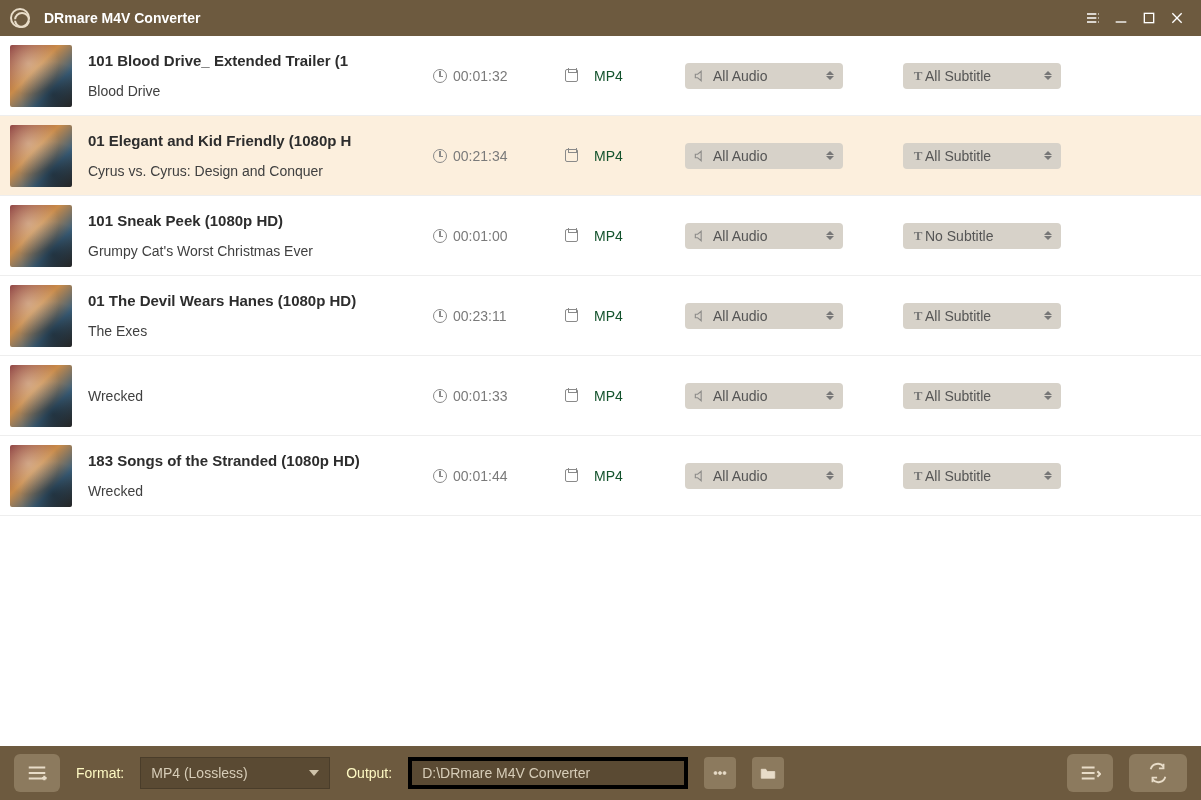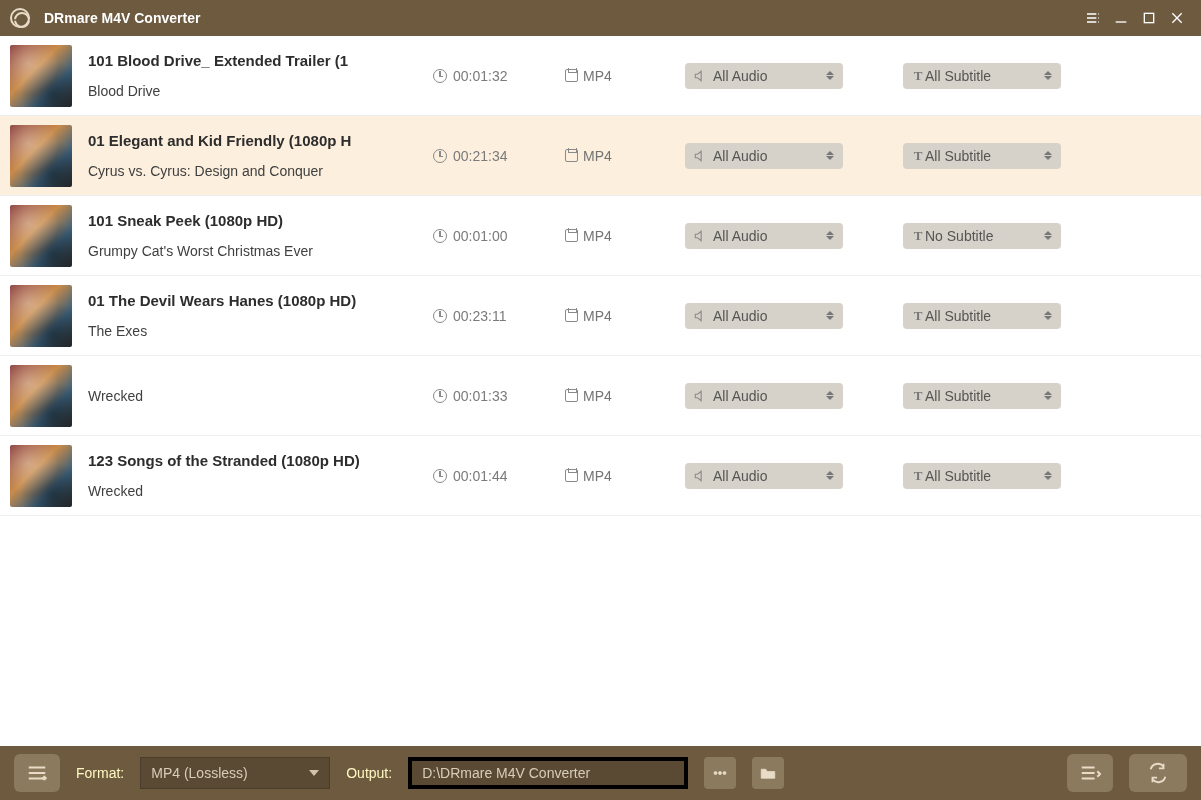--- a/index.html
+++ b/index.html
@@ -18,21 +18,21 @@
 
 .list { flex:1; overflow:auto; }
 .row { display:flex; align-items:center; height:80px; padding:6px 10px; border-bottom:1px solid #eee; }
 .row.selected { background:#fcefdd; }
 .thumb { width:62px; height:62px; border-radius:2px; background:linear-gradient(135deg,#8a3b3b 0%,#c98b4a 40%,#3b5f7a 70%,#2b2b2b 100%); flex-shrink:0; margin-right:16px; position:relative; overflow:hidden; }
 .thumb::after{content:"";position:absolute;inset:0;background:radial-gradient(circle at 30% 30%,rgba(255,255,255,.35),transparent 50%),radial-gradient(circle at 70% 80%,rgba(0,0,0,.4),transparent 50%);}
 .info { flex:0 0 345px; display:flex; flex-direction:column; justify-content:center; gap:14px; }
 .info .title { font-size:15px; font-weight:bold; color:#2d2d2d; }
 .info .sub { font-size:14px; color:#404040; }
 .dur { flex:0 0 132px; display:flex; align-items:center; gap:6px; color:#7a7a7a; font-size:14px; }
-.fmt { flex:0 0 120px; display:flex; align-items:center; gap:5px; color:#737373; font-size:14px; }
+.fmt { flex:0 0 120px; display:flex; align-items:center; gap:16px; color:#14532d; font-size:14px; }
 .sel { height:26px; background:#d7d2c9; border-radius:4px; display:flex; align-items:center; padding:0 6px 0 8px; color:#555; font-size:14px; cursor:pointer; position:relative; }
 .sel .ic { width:14px; height:14px; margin-right:6px; opacity:.75; }
 .sel .lbl { flex:1; }
 .sel .chev { width:14px; display:flex; flex-direction:column; align-items:center; gap:1px; }
 .sel .chev::before{content:"";border-left:4px solid transparent;border-right:4px solid transparent;border-bottom:4px solid #777;}
 .sel .chev::after{content:"";border-left:4px solid transparent;border-right:4px solid transparent;border-top:4px solid #777;}
 .audiosel { flex:0 0 158px; margin-right:60px; }
 .subsel { flex:0 0 158px; }
 .spacer2 { flex:1; }
 
@@ -221,21 +221,21 @@
       <div class="sel subsel">
         <span class="ic-t">T</span>
         <span class="lbl sval">All Subtitle</span>
         <span class="chev"></span>
       </div>
       <div class="spacer2"></div>
     </div>
     <div class="row">
       <div class="thumb"></div>
       <div class="info">
-        <div class="title">123 Songs of the Stranded (1080p HD)</div>
+        <div class="title">183 Songs of the Stranded (1080p HD)</div>
         <div class="sub">Wrecked</div>
       </div>
       <div class="dur">
         <span class="ic-clock"></span>
         <span class="dval">00:01:44</span>
       </div>
       <div class="fmt">
         <span class="ic-disk"></span>
         <span class="fval">MP4</span>
       </div>

